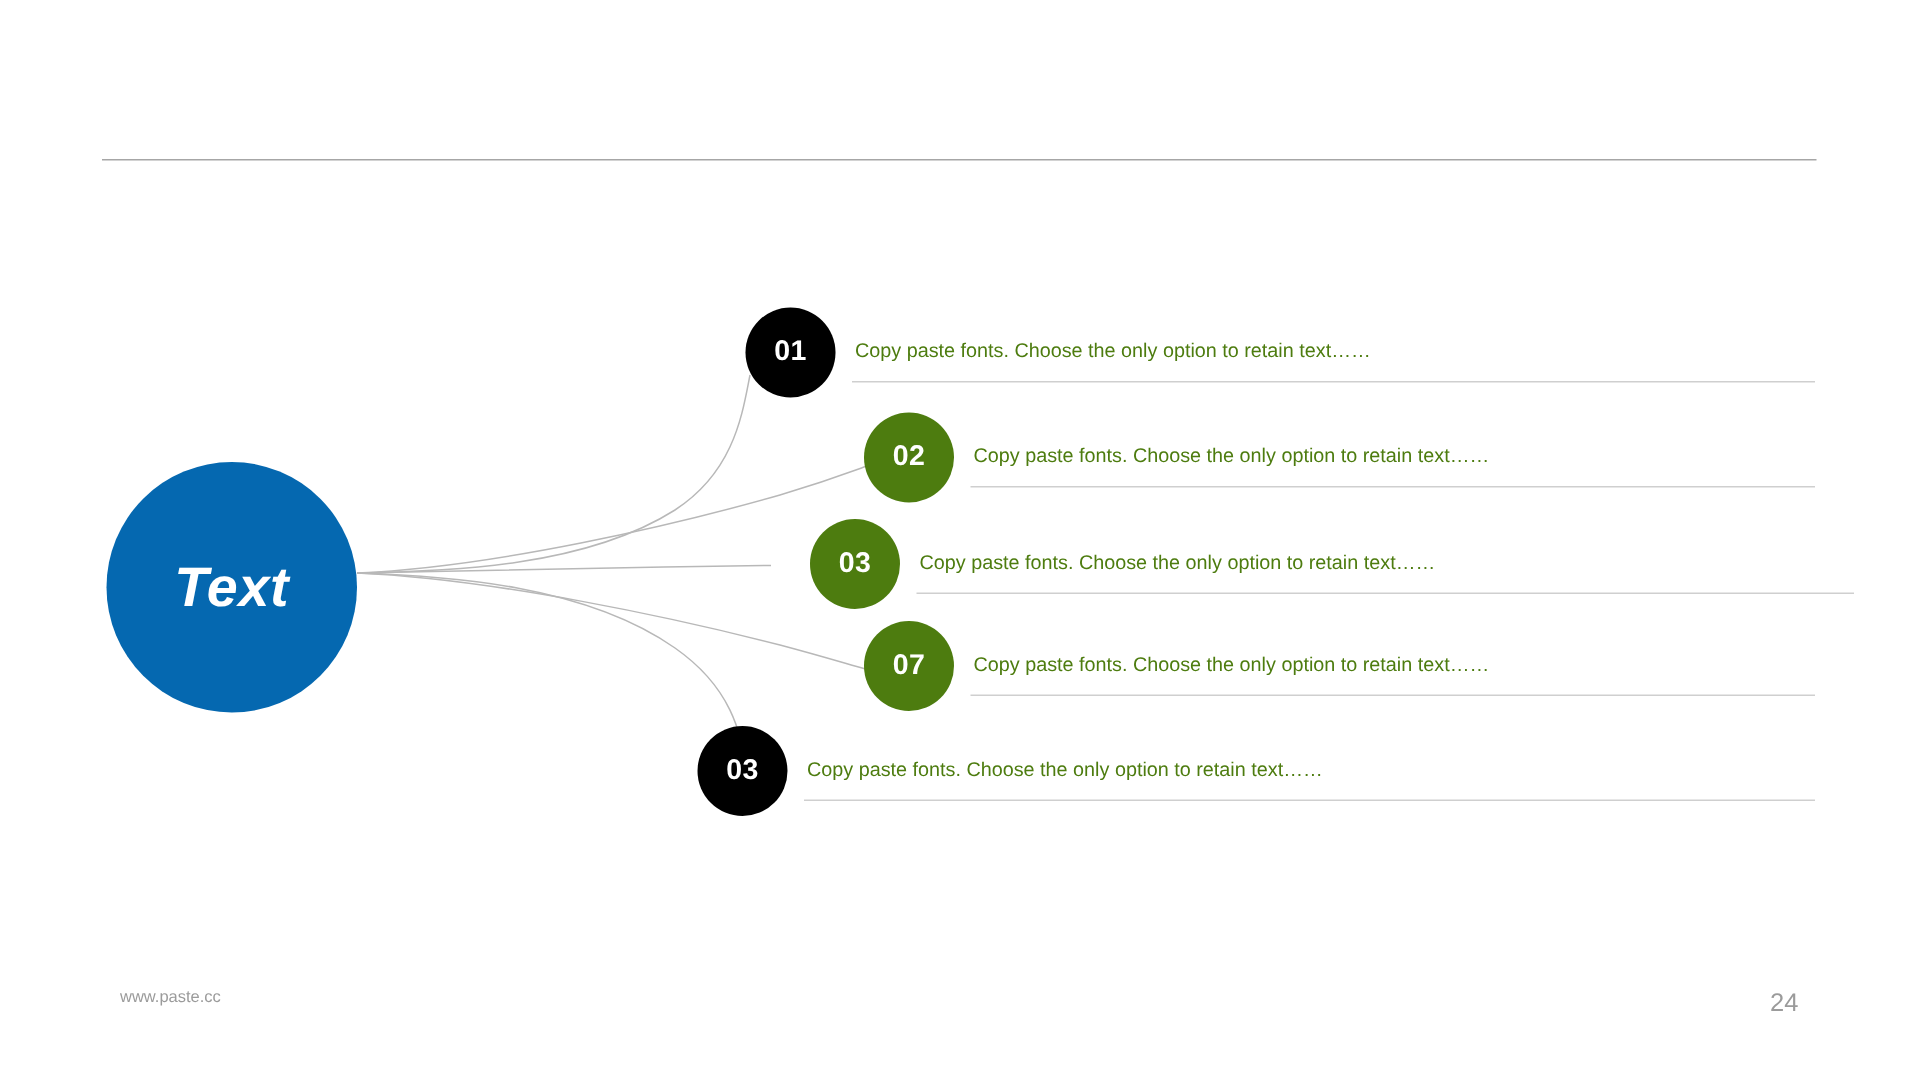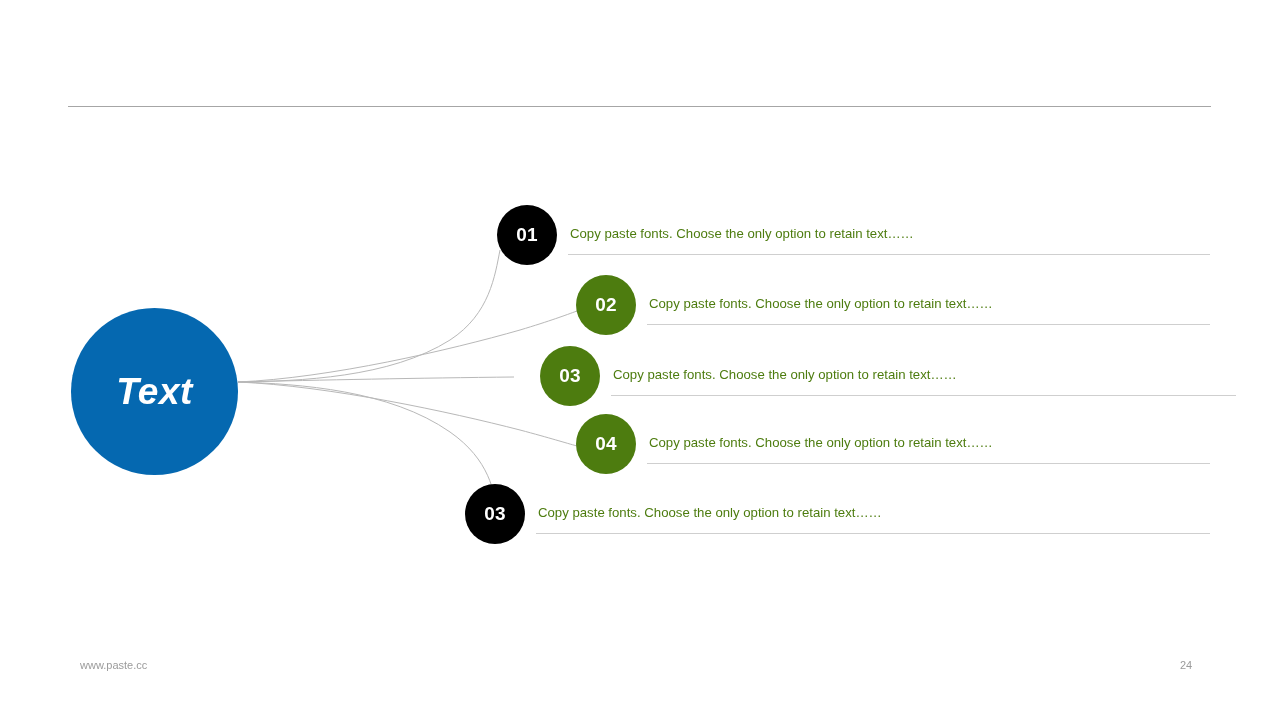--- a/index.html
+++ b/index.html
@@ -103,21 +103,21 @@
     position: absolute;
     left: 80px;
     top: 659px;
     font-size: 11px;
     color: #9b9b9b;
   }
   .footer-page {
     position: absolute;
     left: 1180px;
     top: 659px;
-    font-size: 11px;
+    font-size: 17px;
     color: #9b9b9b;
   }
 </style>
 </head>
 <body>
 
 <div class="slide">
 
   <div class="top-rule"></div>
 
@@ -154,21 +154,21 @@
   <div class="item" style="left:540px; top:346px; width:696px;">
     <div class="badge blue">
       <span>03</span>
     </div>
     <div class="item-text" style="left:73px;">Copy paste fonts. Choose the only option to retain text……</div>
     <div class="item-rule" style="left:71px; top:49px; width:625px;"></div>
   </div>
 
   <div class="item" style="left:576px; top:414px; width:634px;">
     <div class="badge blue">
-      <span>04</span>
+      <span>07</span>
     </div>
     <div class="item-text" style="left:73px;">Copy paste fonts. Choose the only option to retain text……</div>
     <div class="item-rule" style="left:71px; top:49px; width:563px;"></div>
   </div>
 
   <div class="item" style="left:465px; top:484px; width:745px;">
     <div class="badge teal">
       <span>03</span>
     </div>
     <div class="item-text" style="left:73px;">Copy paste fonts. Choose the only option to retain text……</div>

